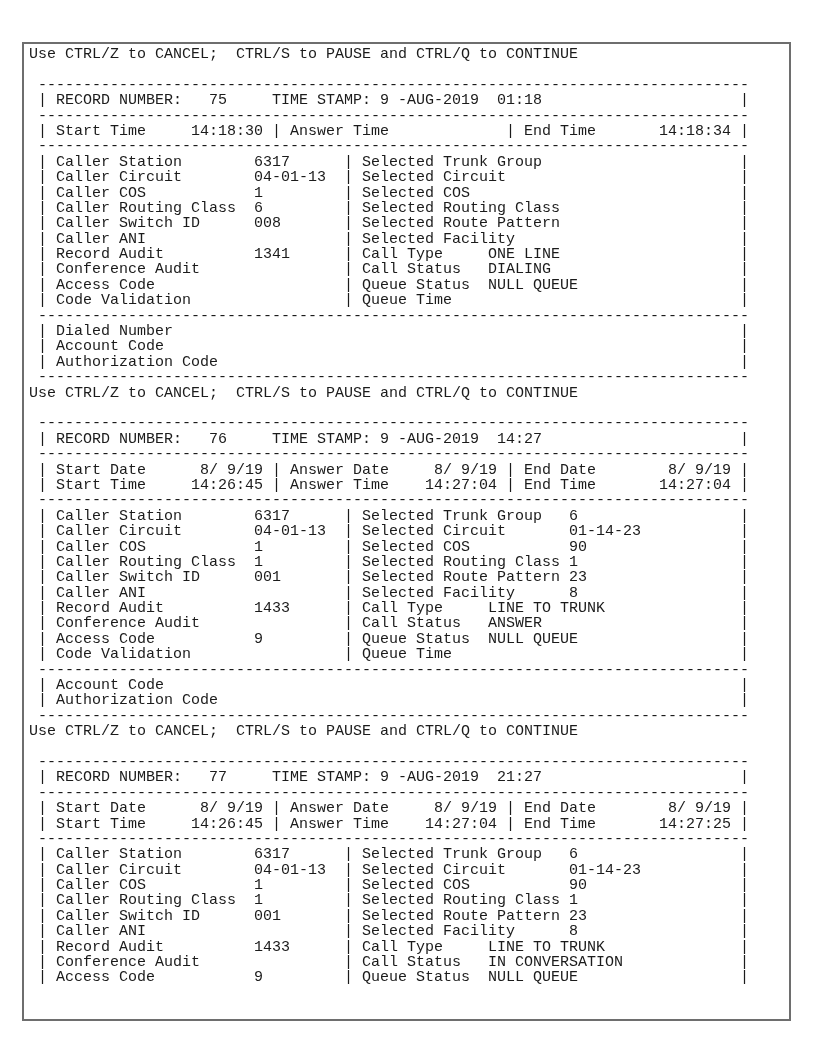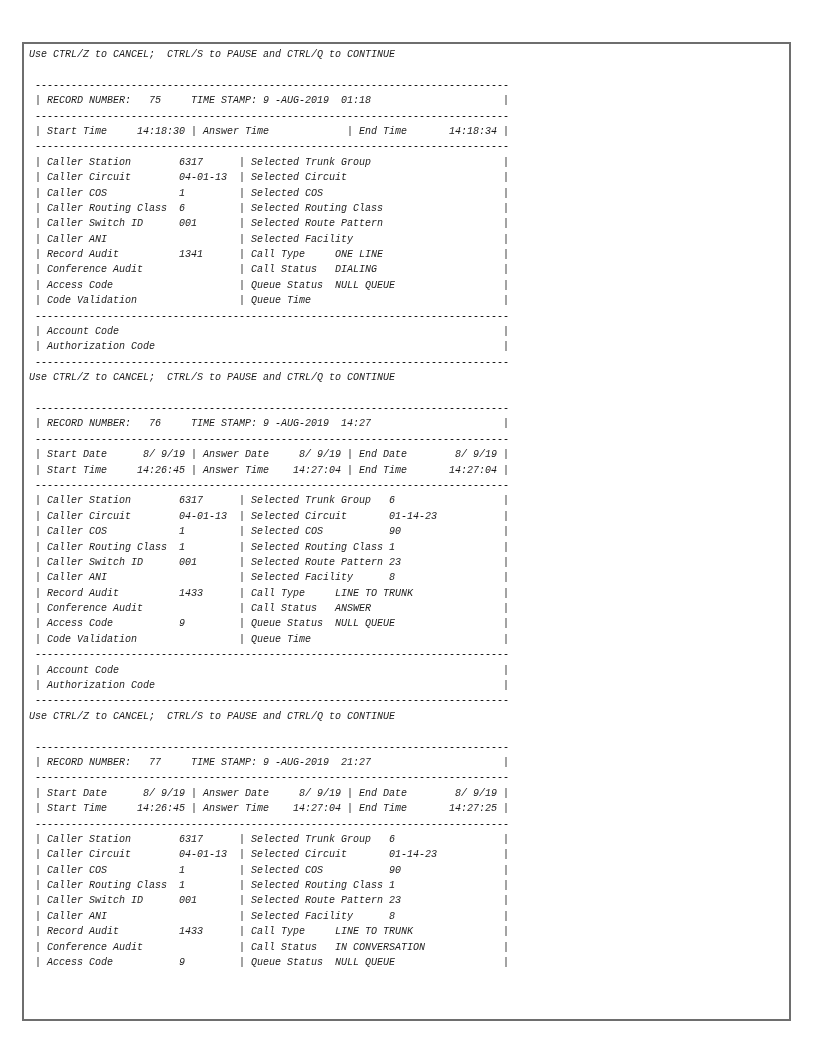--- a/index.html
+++ b/index.html
@@ -20,25 +20,24 @@
     width: 769px;
     height: 979px;
     box-sizing: border-box;
     border: 2px solid #6e6e6e;
     background: #ffffff;
     padding: 3px 0 0 5px;
     overflow: hidden;
   }
   .terminal {
     font-family: "Liberation Mono", "DejaVu Sans Mono", monospace;
-    font-size: 10px;
+    font-size: 15px;
     line-height: 15.4px;
     color: #1b1b1b;
     font-weight: 400;
-    font-style: italic;
   }
   .line {
     white-space: pre;
     height: 15.4px;
     overflow: visible;
   }
 </style>
 </head>
 <body>
 
@@ -48,27 +47,28 @@
       <div class="line">&nbsp;</div>
       <div class="line"> -------------------------------------------------------------------------------</div>
       <div class="line"> | RECORD NUMBER:   75     TIME STAMP: 9 -AUG-2019  01:18                      |</div>
       <div class="line"> -------------------------------------------------------------------------------</div>
       <div class="line"> | Start Time     14:18:30 | Answer Time             | End Time       14:18:34 |</div>
       <div class="line"> -------------------------------------------------------------------------------</div>
       <div class="line"> | Caller Station        6317      | Selected Trunk Group                      |</div>
       <div class="line"> | Caller Circuit        04-01-13  | Selected Circuit                          |</div>
       <div class="line"> | Caller COS            1         | Selected COS                              |</div>
       <div class="line"> | Caller Routing Class  6         | Selected Routing Class                    |</div>
-      <div class="line"> | Caller Switch ID      001       | Selected Route Pattern                    |</div>
+      <div class="line"> | Caller Switch ID      008       | Selected Route Pattern                    |</div>
       <div class="line"> | Caller ANI                      | Selected Facility                         |</div>
       <div class="line"> | Record Audit          1341      | Call Type     ONE LINE                    |</div>
       <div class="line"> | Conference Audit                | Call Status   DIALING                     |</div>
       <div class="line"> | Access Code                     | Queue Status  NULL QUEUE                  |</div>
       <div class="line"> | Code Validation                 | Queue Time                                |</div>
       <div class="line"> -------------------------------------------------------------------------------</div>
+      <div class="line"> | Dialed Number                                                               |</div>
       <div class="line"> | Account Code                                                                |</div>
       <div class="line"> | Authorization Code                                                          |</div>
       <div class="line"> -------------------------------------------------------------------------------</div>
     </div>
     <div>
       <div class="line">Use CTRL/Z to CANCEL;  CTRL/S to PAUSE and CTRL/Q to CONTINUE</div>
       <div class="line">&nbsp;</div>
       <div class="line"> -------------------------------------------------------------------------------</div>
       <div class="line"> | RECORD NUMBER:   76     TIME STAMP: 9 -AUG-2019  14:27                      |</div>
       <div class="line"> -------------------------------------------------------------------------------</div>

